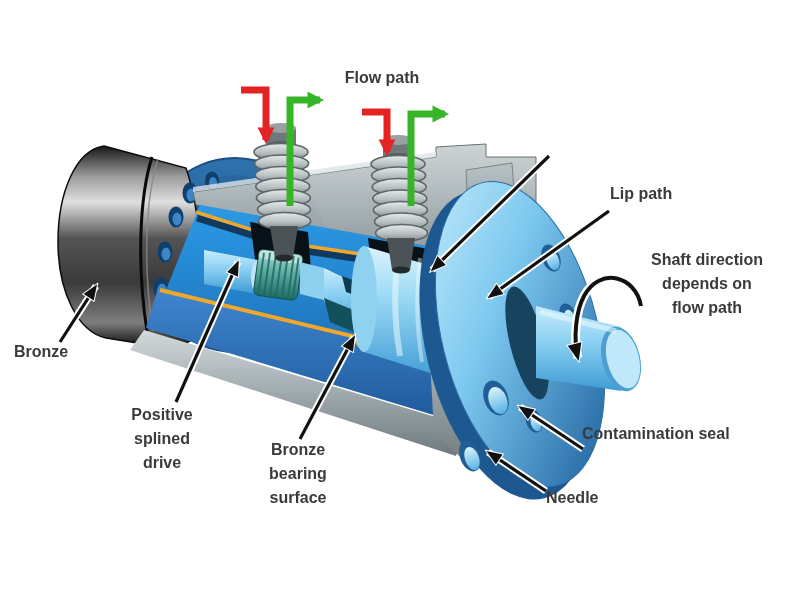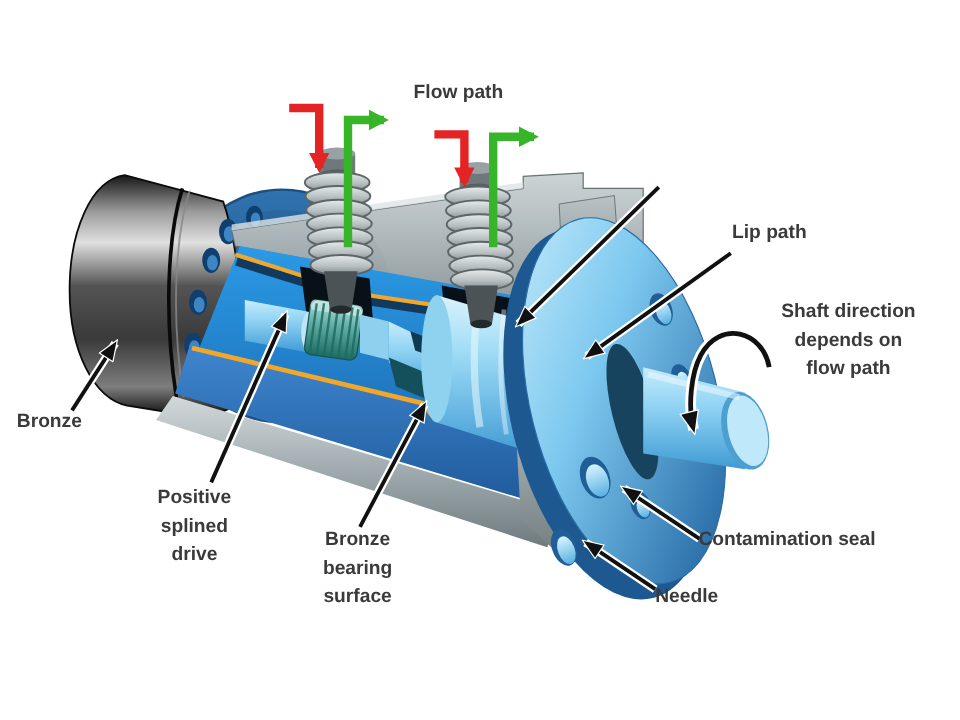--- a/index.html
+++ b/index.html
@@ -10,21 +10,21 @@
        white-space:nowrap;}
   .lbl.center{text-align:center;white-space:normal;}
   .lbl span{display:block;}
   #lbl-flow-path{left:302px;top:66px;width:160px;text-align:center;}
   #lbl-needle-bearing{left:546px;top:128px;}
   #lbl-lip-seal{left:610px;top:182px;}
   #lbl-shaft-direction{left:612px;top:248px;width:190px;}
   #lbl-gerotor{left:14px;top:340px;}
   #lbl-splined{left:92px;top:403px;width:140px;}
   #lbl-bronze{left:228px;top:438px;width:140px;}
-  #lbl-contamination{left:582px;top:438px;}
+  #lbl-contamination{left:582px;top:422px;}
   #lbl-mount{left:546px;top:486px;}
 </style>
 </head>
 <body>
 
 <div id="stage">
 
 <svg id="art" viewBox="0 0 800 600" xmlns="http://www.w3.org/2000/svg">
   <defs>
     <linearGradient id="gradMetal" x1="0" y1="0" x2="0" y2="1">

